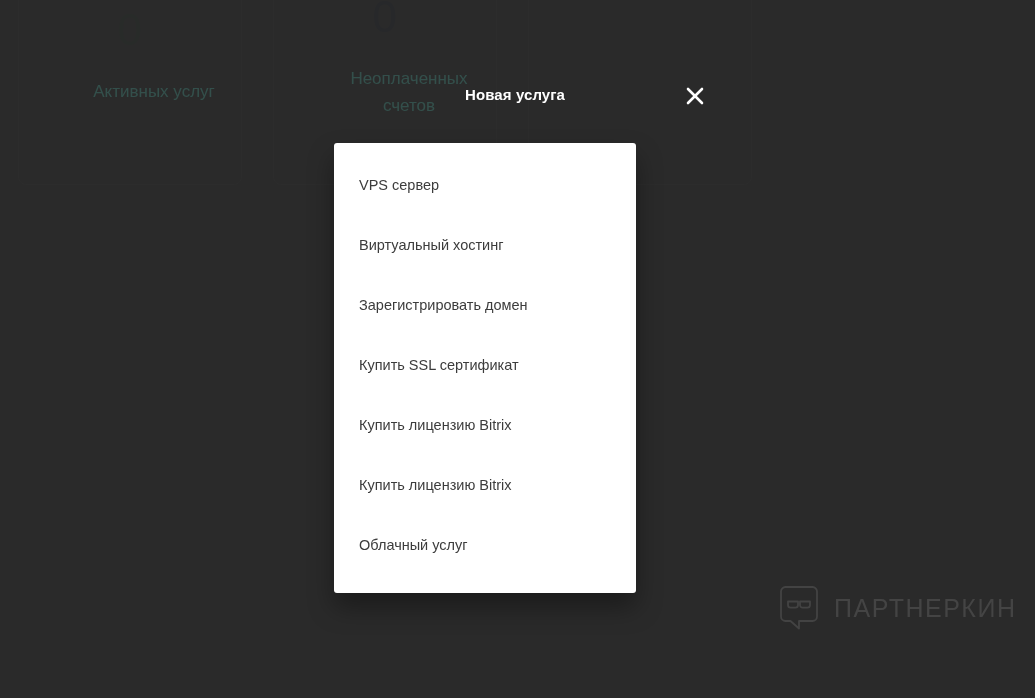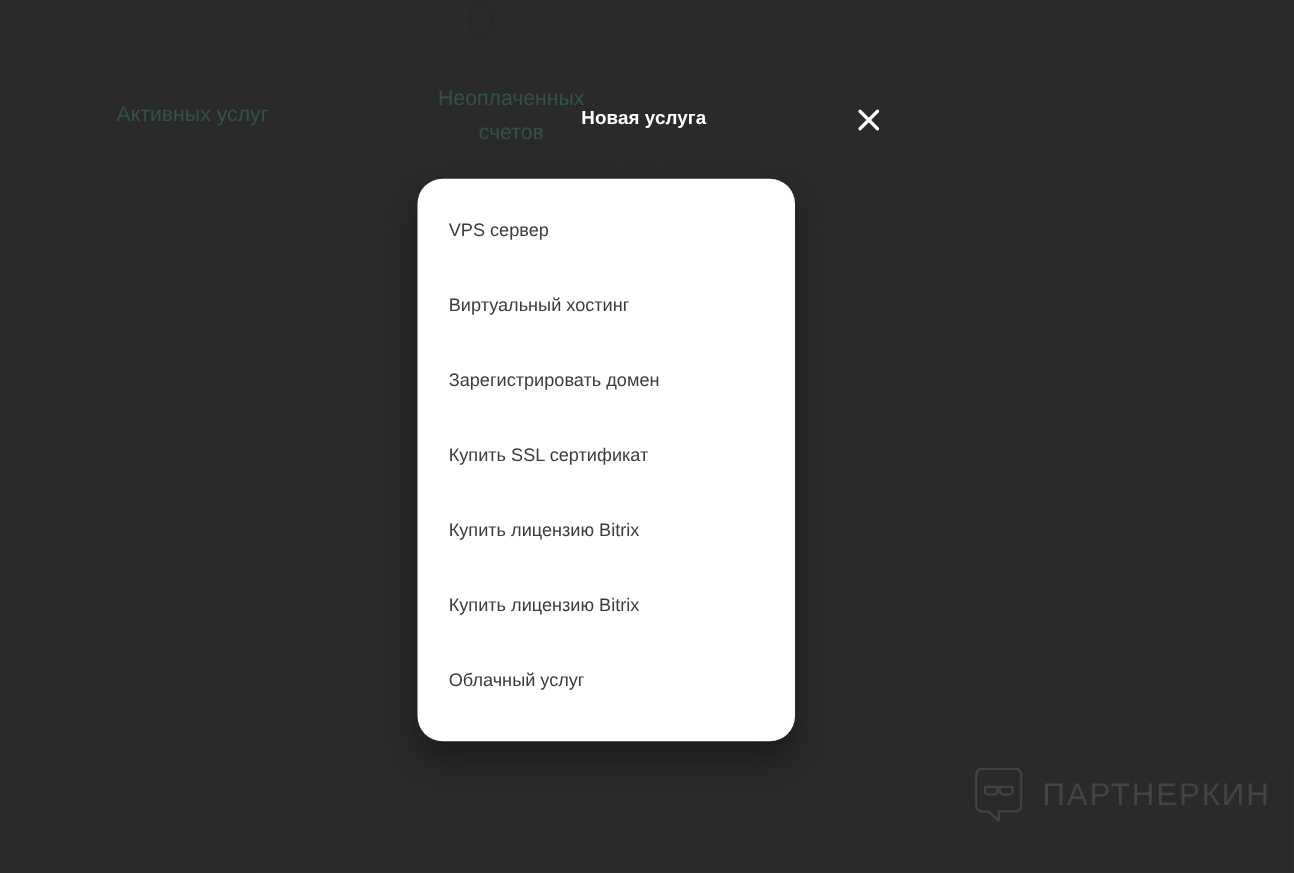--- a/index.html
+++ b/index.html
@@ -101,21 +101,21 @@
     display: flex;
     align-items: center;
     justify-content: center;
   }
   #modal-close-button svg { display: block; }
 
   #service-menu-panel {
     position: relative;
     margin-top: 21px;
     background: #ffffff;
-    border-radius: 20px;
+    border-radius: 3px;
     padding: 0;
     box-shadow: 0 14px 26px rgba(0,0,0,0.35);
     overflow: hidden;
   }
   #service-menu-list {
     list-style: none;
     margin: 0;
     padding: 12px 0 18px 0;
   }
   .service-menu-item {
@@ -126,21 +126,21 @@
     font-size: 14.5px;
     color: #3c3c3c;
     cursor: pointer;
     box-sizing: border-box;
   }
 
   
   #watermark {
     position: absolute;
     left: 778px;
-    top: 614px;
+    top: 586px;
     display: flex;
     align-items: center;
     gap: 14px;
     pointer-events: none;
   }
   #watermark-text {
     font-size: 25px;
     letter-spacing: 1.5px;
     color: #444444;
     font-weight: 400;

